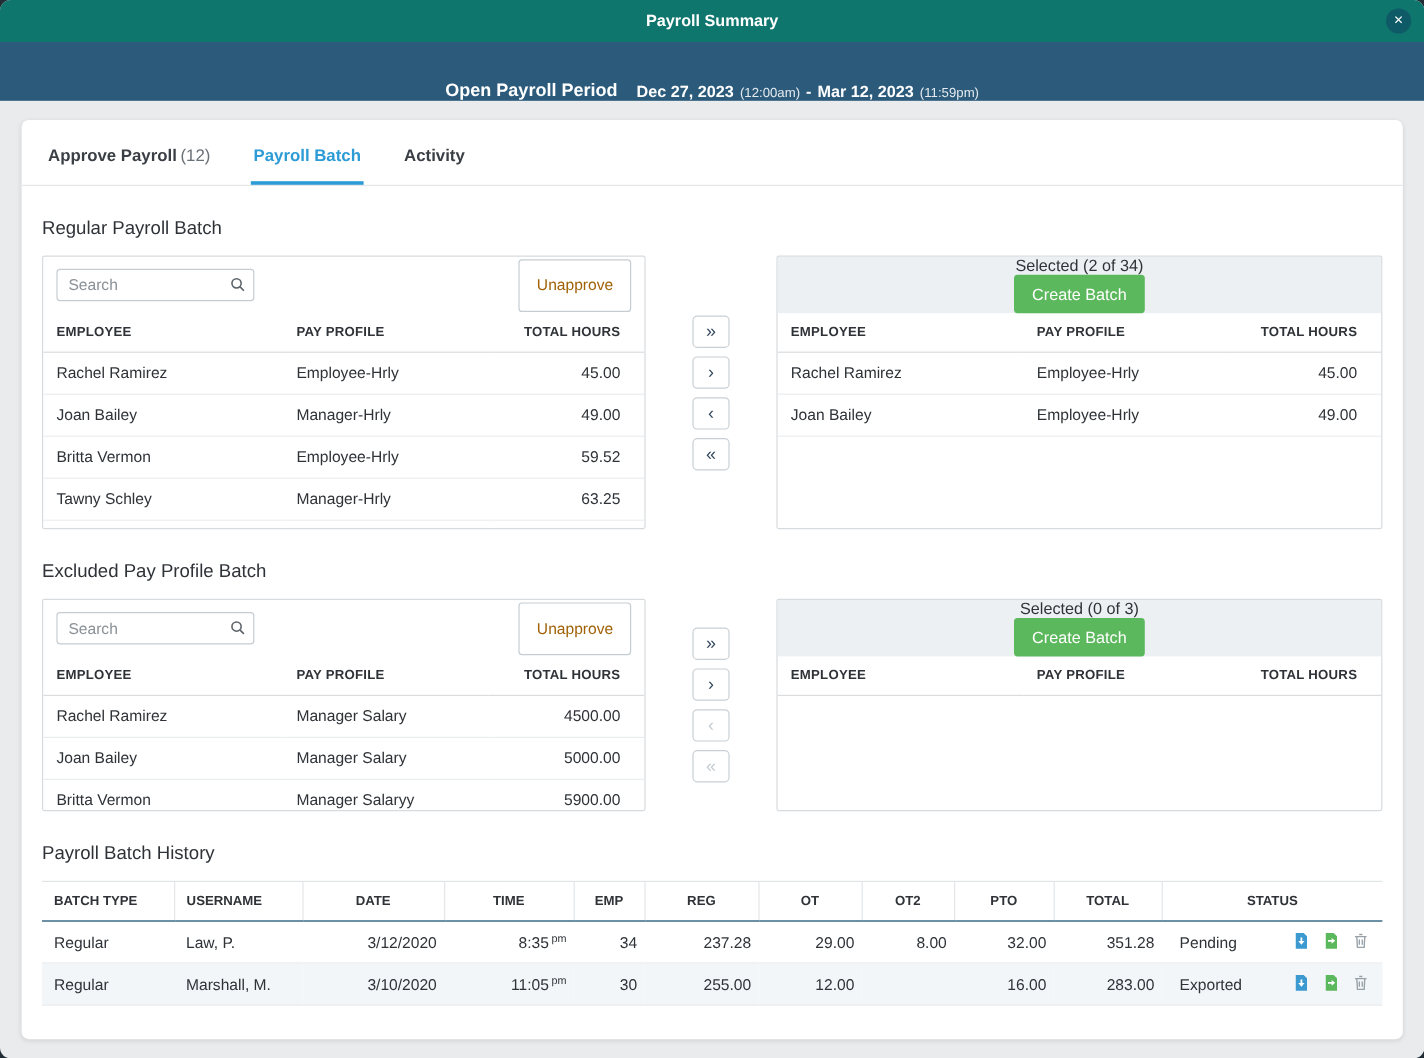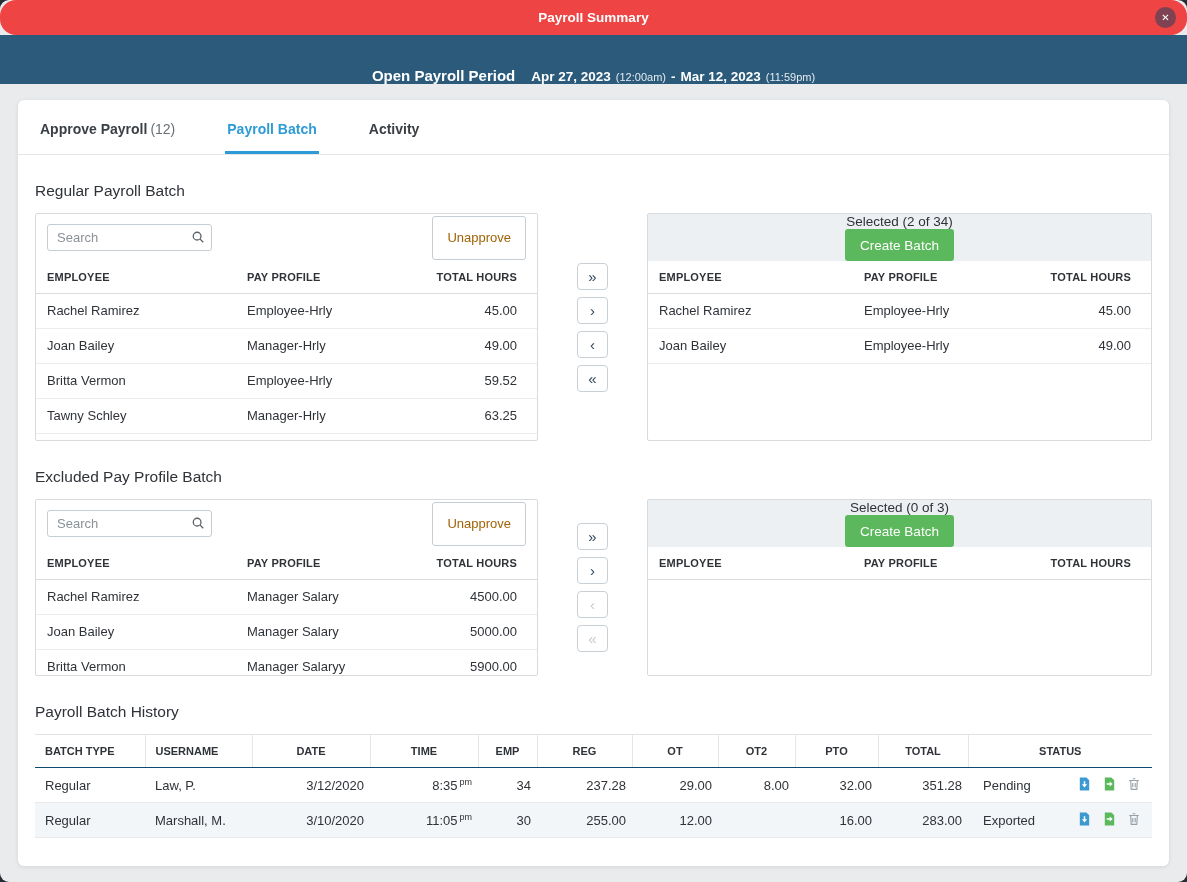--- a/index.html
+++ b/index.html
@@ -1,32 +1,32 @@
 <!DOCTYPE html>
 <html><head>
 <meta charset="utf-8">
 <style>
   * { margin:0; padding:0; box-sizing:border-box; }
   html,body{ width:1187px; height:882px; }
   body{ background:#232d35; font-family:"Liberation Sans","DejaVu Sans",sans-serif; color:#2f3338; }
   .modal{ width:1187px; height:882px; border-radius:9px; overflow:hidden; display:flex; flex-direction:column; background:#e9ebed; }
 
-  .titlebar{ flex:0 0 35px; background:#ef4444; position:relative; display:flex; align-items:center; justify-content:center;border-radius:16px; }
+  .titlebar{ flex:0 0 35px; background:#0f766e; position:relative; display:flex; align-items:center; justify-content:center; }
   .titlebar-title{ color:#fff; font-size:13.5px; font-weight:bold; }
   .close-btn{ position:absolute; right:11px; top:7px; width:21px; height:21px; border-radius:50%; border:none; background:rgba(13,64,96,0.5); color:#fff; font-size:10px; line-height:21px; text-align:center; cursor:pointer; font-family:inherit; padding:0; }
 
   .period-bar{ flex:0 0 49px; background:#2b5a7b; display:flex; align-items:flex-end; justify-content:center; gap:16px; color:#fff; }
   .period-label{ font-size:15px; font-weight:bold; }
   .period-dates{ display:flex; align-items:baseline; gap:5px; font-size:13.5px; font-weight:bold; }
   .period-dates .ptime{ font-size:11px; font-weight:normal; color:rgba(255,255,255,0.88); }
 
   .content{ flex:1; padding:16px 18px; }
   .card{ height:100%; background:#fff; border-radius:6px; box-shadow:0 1px 4px rgba(0,0,0,0.10); overflow:hidden; }
 
-  .tabs{ display:flex; gap:48px; padding:0 20px; border-bottom:1px solid #e4e7e9;align-items:center; }
+  .tabs{ display:flex; gap:32px; padding:0 20px; border-bottom:1px solid #e4e7e9;align-items:center; }
   .tab{ padding:21px 2px 14px; font-size:14px; font-weight:bold; color:#3a3f45; cursor:pointer; border-bottom:3px solid transparent; }
   .tab .tab-count{ font-weight:normal; color:#697076; margin-left:3px; }
   .tab.active{ color:#2d9bd5; border-bottom-color:#2d9bd5; }
 
   .section{ padding:0 17px; }
   .section-title{ font-size:15.5px; font-weight:normal; color:#2f3338; margin:27px 0 13px; }
 
   .dual-panel{ display:flex; align-items:flex-start; }
   .panel{ border:1px solid #d7dbde; border-radius:2px; background:#fff; overflow:hidden; }
   .panel-left{ width:503px; }
@@ -73,21 +73,21 @@
   <div class="titlebar">
     <span class="titlebar-title">Payroll Summary</span>
     <button class="close-btn">
       <span>✕</span>
     </button>
   </div>
 
   <div class="period-bar">
     <span class="period-label">Open Payroll Period</span>
     <span class="period-dates">
-      <span>Apr 27, 2023</span>
+      <span>Dec 27, 2023</span>
       <span class="ptime">(12:00am)</span>
       <span>-</span>
       <span>Mar 12, 2023</span>
       <span class="ptime">(11:59pm)</span>
     </span>
   </div>
 
   <div class="content">
     <div class="card">
 

